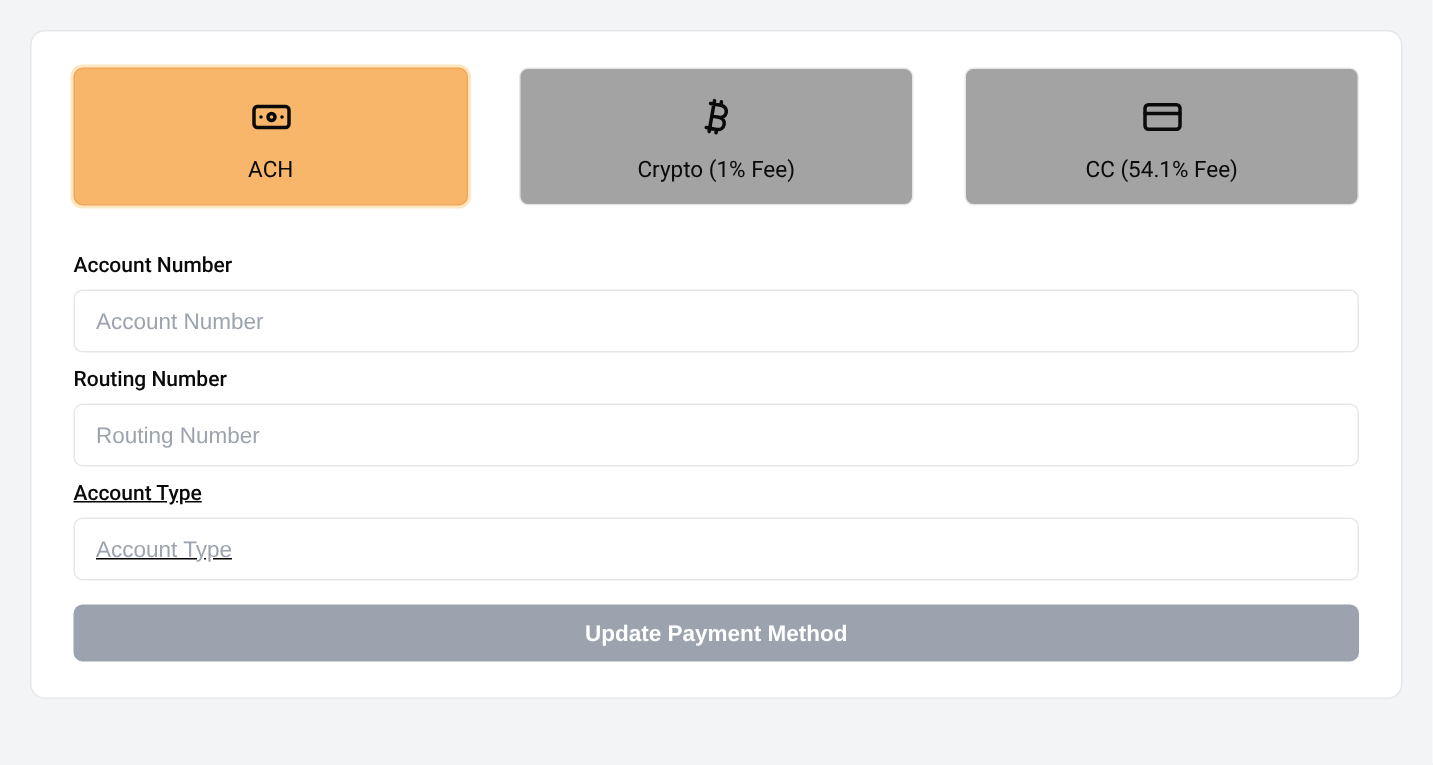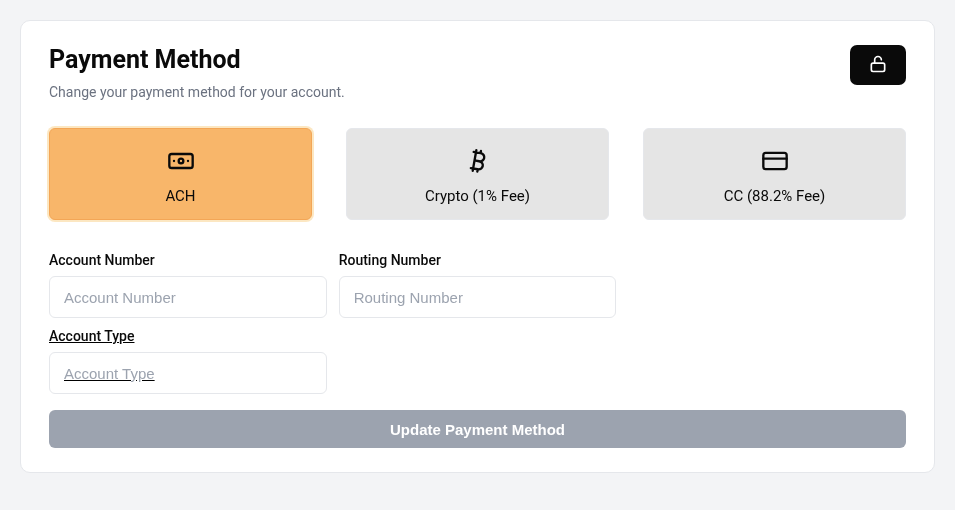--- a/index.html
+++ b/index.html
@@ -59,21 +59,21 @@
     }
     .method-card {
       border: 1px solid #e5e7eb;
       border-radius: 6px;
       padding: 18px 12px 14px;
       display: flex;
       flex-direction: column;
       align-items: center;
       gap: 12px;
       cursor: pointer;
-      background: #e5e5e5;
+      background: #a3a3a3;
     }
     .method-card.active {
       background: #f8b66a;
       border-color: #f3a656;
       box-shadow: 0 0 0 2px rgba(245, 158, 11, 0.25);
     }
     .method-card .icon-wrap {
       height: 28px;
       display: flex;
       align-items: center;
@@ -83,21 +83,21 @@
       width: 28px;
       height: 28px;
     }
     .method-label {
       font-size: 15px;
       color: #0a0a0a;
       text-align: center;
     }
     .form-grid {
       display: grid;
-      grid-template-columns: 1fr 1fr 1fr;
+      grid-template-columns: 1fr;
       gap: 10px 12px;
       margin-bottom: 16px;
     }
     .form-field {
       display: flex;
       flex-direction: column;
       gap: 8px;
     }
     .form-field.full {
       grid-column: 1 / 2;
@@ -130,34 +130,20 @@
       color: #ffffff;
       font-size: 15px;
       font-weight: 600;
       cursor: pointer;
     }
   </style>
 </head>
 <body>
 
 <div class="card">
-  <div class="card-header">
-    <div>
-      <h1 class="title">Payment Method</h1>
-      <p class="subtitle">Change your payment method for your account.</p>
-    </div>
-    <button class="lock-btn">
-      <span>
-        <svg viewBox="0 0 24 24" fill="none" stroke="#ffffff" stroke-width="2" stroke-linecap="round" stroke-linejoin="round">
-          <rect x="4" y="11" width="16" height="10" rx="2"></rect>
-          <path d="M8 11V7a4 4 0 0 1 8 0"></path>
-        </svg>
-      </span>
-    </button>
-  </div>
 
   <div class="method-grid">
     <div class="method-card active">
       <span class="icon-wrap">
         <svg viewBox="0 0 24 24" fill="none" stroke="#0a0a0a" stroke-width="2" stroke-linecap="round" stroke-linejoin="round">
           <rect x="2" y="6" width="20" height="12" rx="2"></rect>
           <circle cx="12" cy="12" r="2"></circle>
           <path d="M6 12h.01M18 12h.01"></path>
         </svg>
       </span>
@@ -173,21 +159,21 @@
       <span class="method-label">Crypto (1% Fee)</span>
     </div>
 
     <div class="method-card">
       <span class="icon-wrap">
         <svg viewBox="0 0 24 24" fill="none" stroke="#0a0a0a" stroke-width="2" stroke-linecap="round" stroke-linejoin="round">
           <rect x="2" y="5" width="20" height="14" rx="2"></rect>
           <line x1="2" y1="10" x2="22" y2="10"></line>
         </svg>
       </span>
-      <span class="method-label">CC (88.2% Fee)</span>
+      <span class="method-label">CC (54.1% Fee)</span>
     </div>
   </div>
 
   <div class="form-grid">
     <div class="form-field">
       <label class="form-label">Account Number</label>
       <input class="form-input" type="text" placeholder="Account Number" style="">
     </div>
     <div class="form-field">
       <label class="form-label">Routing Number</label>

